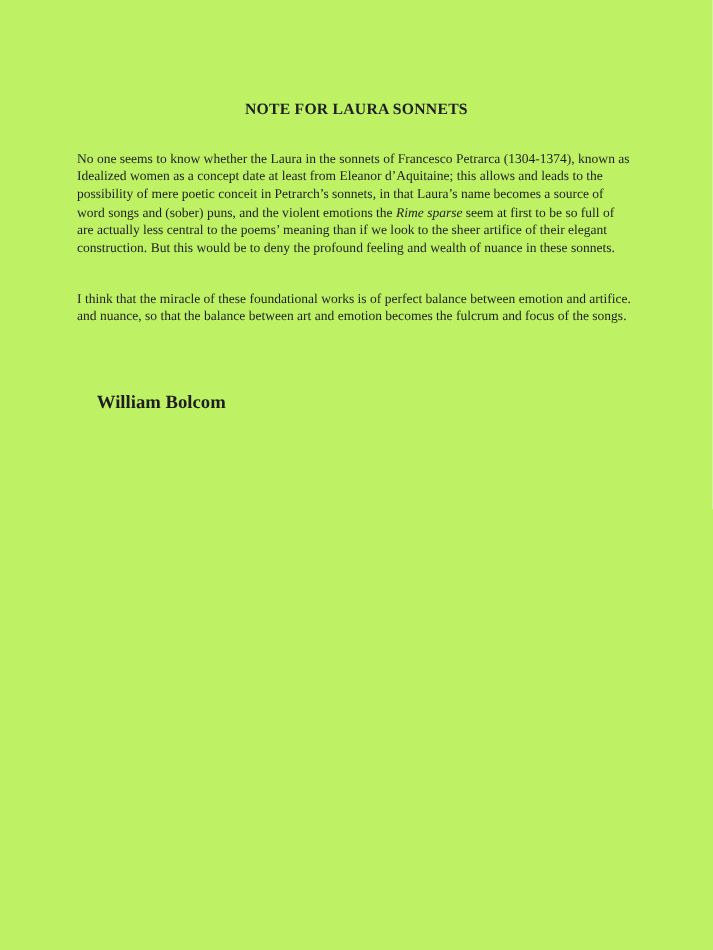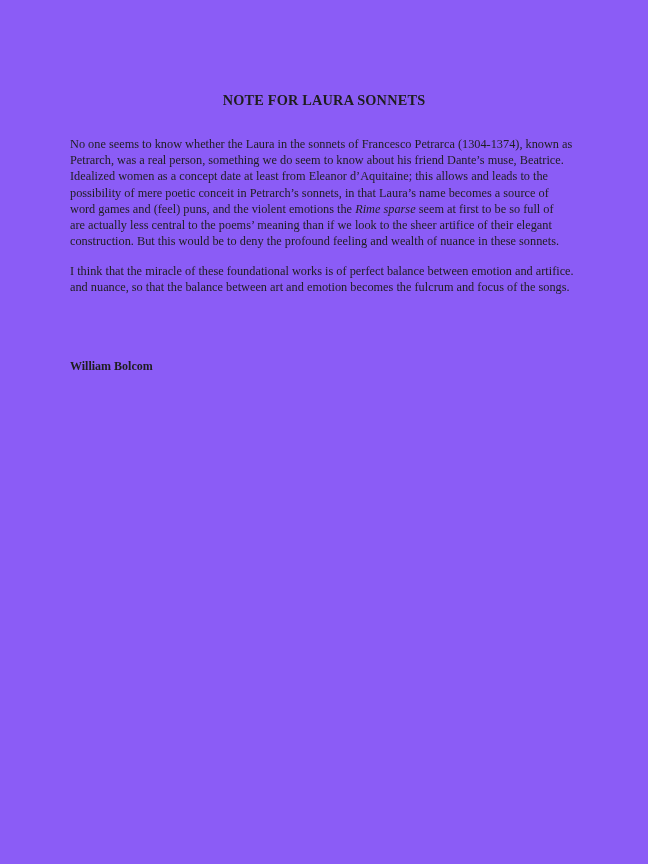--- a/index.html
+++ b/index.html
@@ -4,21 +4,21 @@
 <style>
   html, body {
     margin: 0;
     padding: 0;
     background: #ffffff;
   }
   .page {
     position: relative;
     width: 648px;
     height: 864px;
-    background: #8b5cf6;
+    background: #bef264;
     font-family: "Liberation Serif", "DejaVu Serif", serif;
     color: #1e1e1e;
     overflow: hidden;
   }
   .title {
     position: absolute;
     top: 92px;
     left: 0;
     width: 648px;
     margin: 0;
@@ -37,40 +37,39 @@
   }
   .para-1 { top: 136px; }
   .para-2 { top: 263px; }
   .ln {
     display: block;
     white-space: pre;
   }
   .it { font-style: italic; }
   .signature {
     position: absolute;
-    left: 70px;
+    left: 88px;
     top: 358px;
-    font-size: 12px;
+    font-size: 17px;
     line-height: 16.2px;
     font-weight: bold;
   }
 </style>
 </head>
 <body>
 
 <div class="page">
 
   <h1 class="title">NOTE FOR LAURA SONNETS</h1>
 
   <div class="para para-1">
     <span class="ln">No one seems to know whether the Laura in the sonnets of Francesco Petrarca (1304-1374), known as</span>
-    <span class="ln">Petrarch, was a real person, something we do seem to know about his friend Dante’s muse, Beatrice.</span>
     <span class="ln">Idealized women as a concept date at least from Eleanor d’Aquitaine; this allows and leads to the</span>
     <span class="ln">possibility of mere poetic conceit in Petrarch’s sonnets, in that Laura’s name becomes a source of</span>
-    <span class="ln"><span>word games and (feel) puns, and the violent emotions the </span><span class="it">Rime sparse</span><span> seem at first to be so full of</span></span>
+    <span class="ln"><span>word songs and (sober) puns, and the violent emotions the </span><span class="it">Rime sparse</span><span> seem at first to be so full of</span></span>
     <span class="ln">are actually less central to the poems’ meaning than if we look to the sheer artifice of their elegant</span>
     <span class="ln">construction. But this would be to deny the profound feeling and wealth of nuance in these sonnets.</span>
   </div>
 
   <div class="para para-2">
     <span class="ln">I think that the miracle of these foundational works is of perfect balance between emotion and artifice.</span>
     <span class="ln">and nuance, so that the balance between art and emotion becomes the fulcrum and focus of the songs.</span>
   </div>
 
   <div class="signature">William Bolcom</div>

